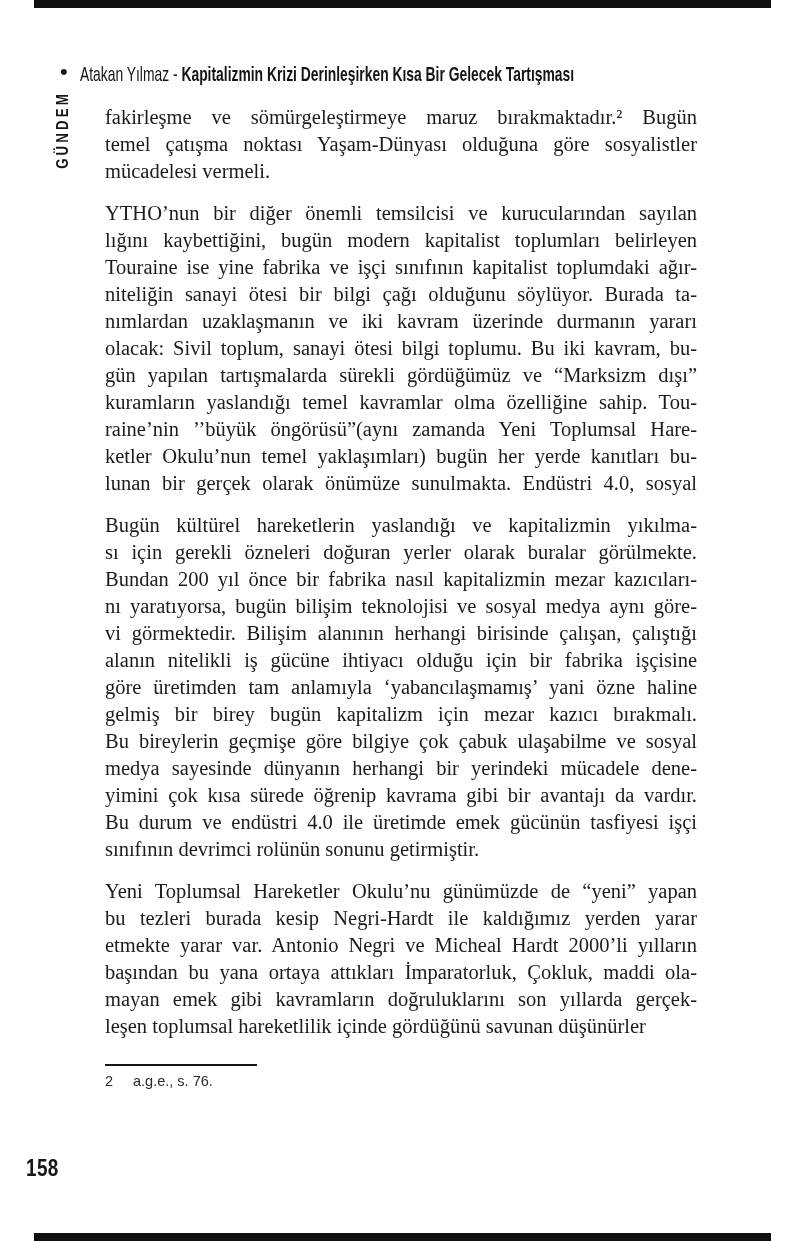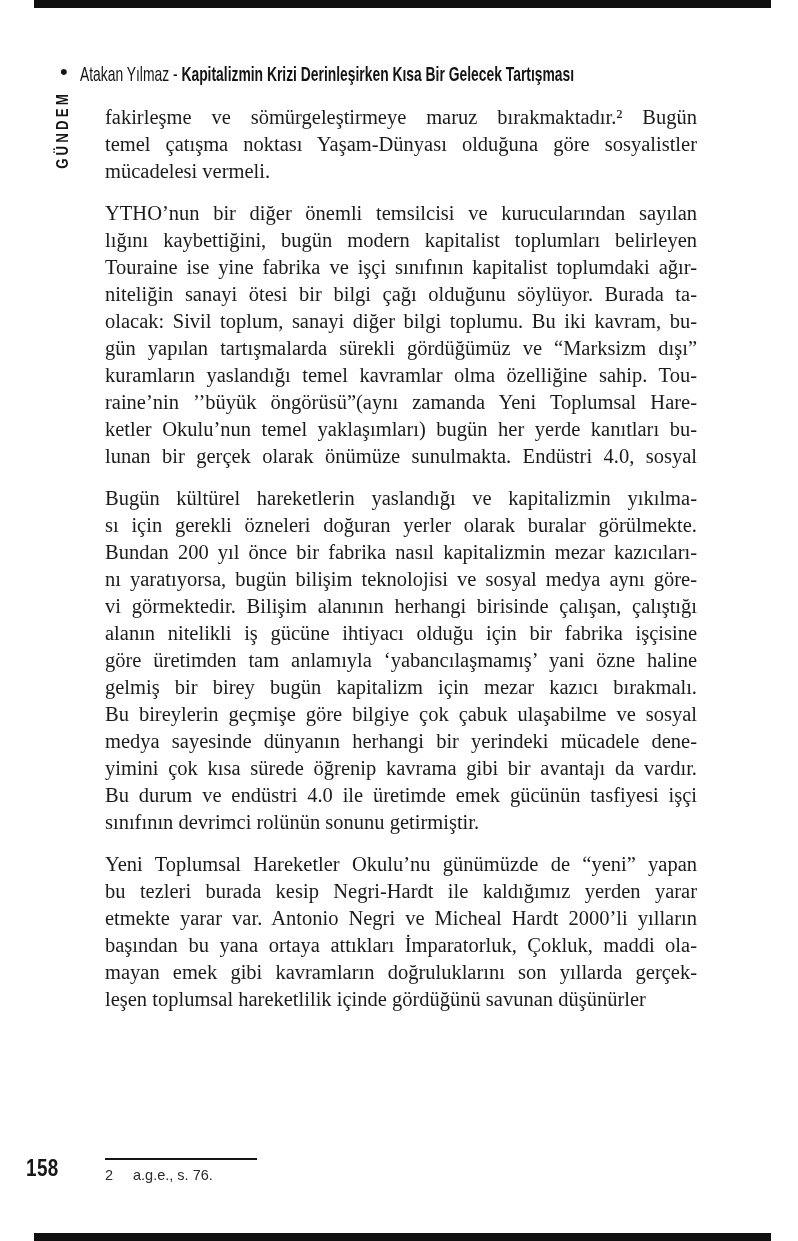--- a/index.html
+++ b/index.html
@@ -82,21 +82,21 @@
     white-space: normal;
     height: 27px;
     overflow: visible;
   }
   .line.last { text-align-last: left; }
 
   
   .footnote {
     position: absolute;
     left: 105px;
-    top: 1158px;
+    top: 1064px;
     width: 592px;
     font-family: "Liberation Sans", sans-serif;
     font-size: 14.5px;
     color: #2a2a2a;
   }
   .footnote-rule {
     width: 152px;
     height: 2px;
     background: #151515;
     margin-bottom: 7px;
@@ -136,21 +136,22 @@
       <div class="para">
         <div class="line">fakirleşme ve sömürgeleştirmeye maruz bırakmaktadır.² Bugün</div>
         <div class="line">temel çatışma noktası Yaşam-Dünyası olduğuna göre sosyalistler</div>
         <div class="line last">mücadelesi vermeli.</div>
       </div>
       <div class="para">
         <div class="line">YTHO’nun bir diğer önemli temsilcisi ve kurucularından sayılan</div>
         <div class="line">lığını kaybettiğini, bugün modern kapitalist toplumları belirleyen</div>
         <div class="line">Touraine ise yine fabrika ve işçi sınıfının kapitalist toplumdaki ağır-</div>
         <div class="line">niteliğin sanayi ötesi bir bilgi çağı olduğunu söylüyor. Burada ta-</div>
-        <div class="line">olacak: Sivil toplum, sanayi diğer bilgi toplumu. Bu iki kavram, bu-</div>
+        <div class="line">nımlardan uzaklaşmanın ve iki kavram üzerinde durmanın yararı</div>
+        <div class="line">olacak: Sivil toplum, sanayi ötesi bilgi toplumu. Bu iki kavram, bu-</div>
         <div class="line">gün yapılan tartışmalarda sürekli gördüğümüz ve “Marksizm dışı”</div>
         <div class="line">kuramların yaslandığı temel kavramlar olma özelliğine sahip. Tou-</div>
         <div class="line">raine’nin ’’büyük öngörüsü”(aynı zamanda Yeni Toplumsal Hare-</div>
         <div class="line">ketler Okulu’nun temel yaklaşımları) bugün her yerde kanıtları bu-</div>
         <div class="line">lunan bir gerçek olarak önümüze sunulmakta. Endüstri 4.0, sosyal</div>
       </div>
       <div class="para">
         <div class="line">Bugün kültürel hareketlerin yaslandığı ve kapitalizmin yıkılma-</div>
         <div class="line">sı için gerekli özneleri doğuran yerler olarak buralar görülmekte.</div>
         <div class="line">Bundan 200 yıl önce bir fabrika nasıl kapitalizmin mezar kazıcıları-</div>

